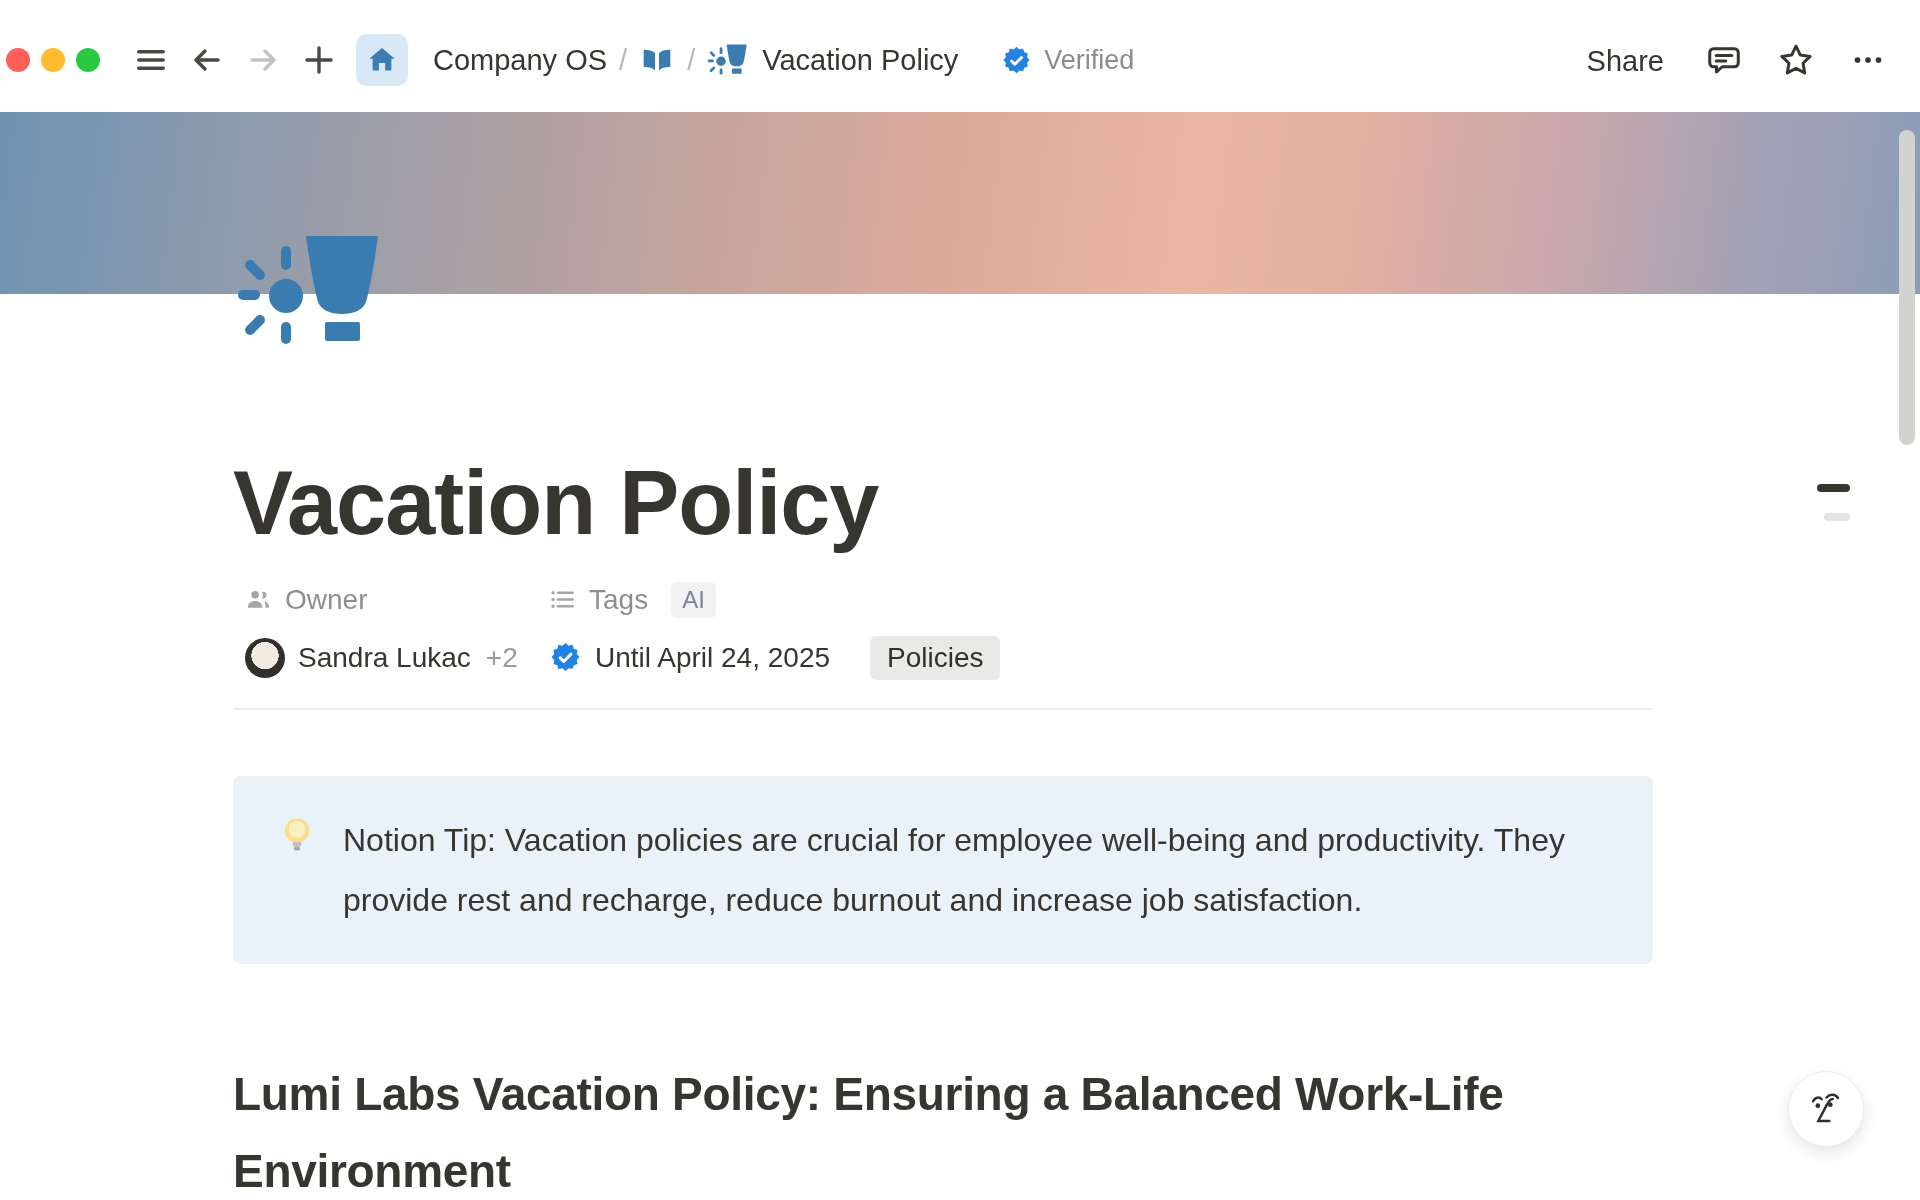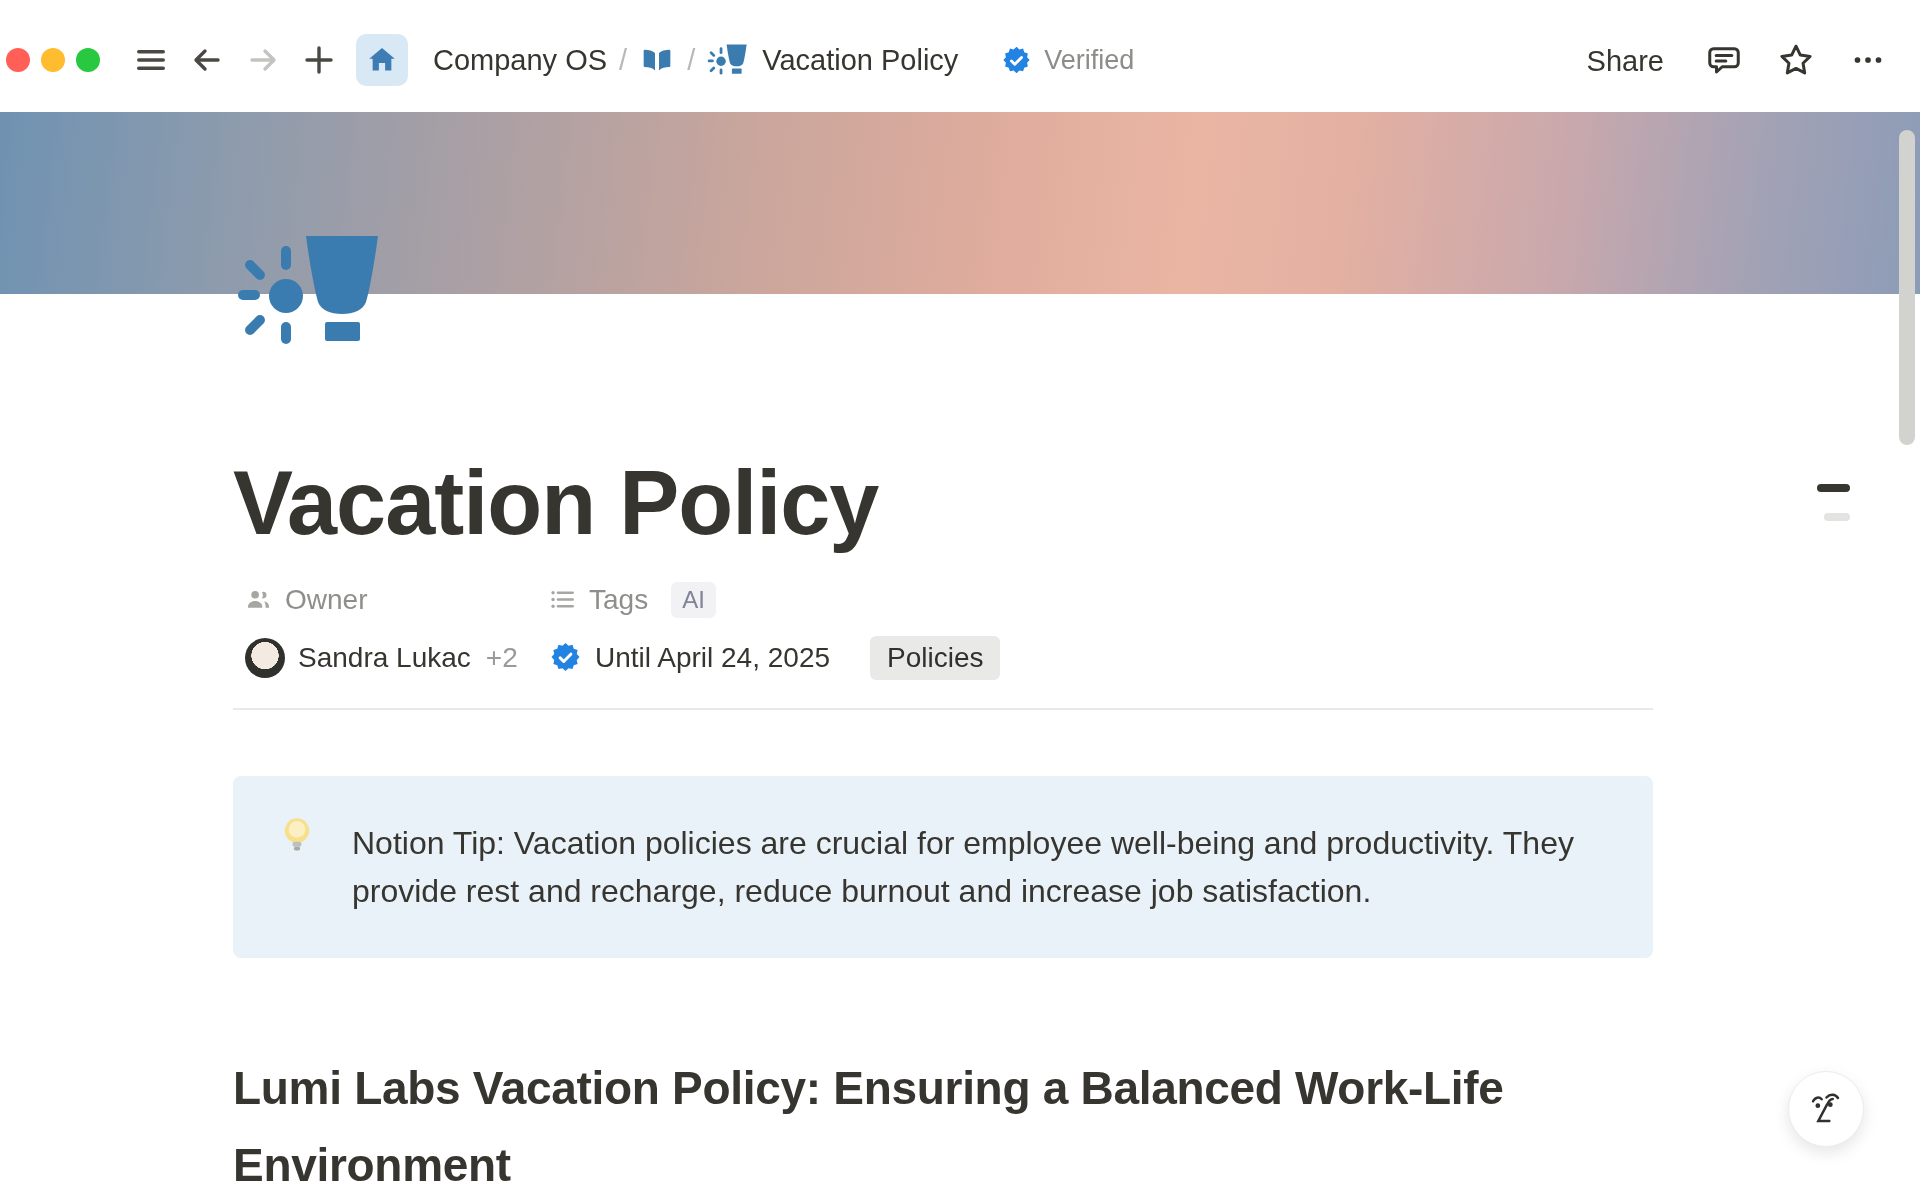--- a/index.html
+++ b/index.html
@@ -44,21 +44,21 @@
   .values{margin-top:18px;}
   .pvalue{color:#37352F;gap:13px;cursor:pointer;}
   .avatar{width:40px;height:40px;border-radius:50%;flex:none;
     background:radial-gradient(circle at 50% 44%, #F3EAE2 0 45%, #30302C 46% 100%);}
   .vextra{color:#9B9A97;margin-left:2px;}
   .ai-badge{margin-left:10px;background:#F2F2F5;color:#7E8597;font-size:24px;padding:4px 11px;border-radius:6px;cursor:pointer;}
   .tag-pill{background:#E9E9E7;color:#32302C;padding:6px 17px;border-radius:6px;font-size:28px;cursor:pointer;}
   .divider{margin:28px 0 0;border:0;height:2px;background:#E9E9E7;}
   .callout{margin-top:66px;background:#E9F2F9;border-radius:8px;display:flex;gap:26px;
            padding:34px 44px;align-items:flex-start;box-sizing:border-box;width:1420px;}
-  .callout p{margin:9px;font-size:32px;line-height:48px;color:#37352F;max-width:1290px;}
+  .callout p{margin:0;font-size:32px;line-height:60px;color:#37352F;max-width:1290px;}
   .callout-emoji{flex:none;margin-top:5px;}
   .h2{margin:92px 0 0;font-size:46px;line-height:77px;font-weight:700;color:#37352F;max-width:1400px;letter-spacing:-0.3px;}
   .clipped{margin:8px 0 0;font-size:32px;line-height:48px;color:#37352F;white-space:nowrap;overflow:hidden;}
   
   .outline-bar1{position:absolute;right:70px;top:484px;width:33px;height:8px;border-radius:4px;background:#37352F;cursor:pointer;}
   .outline-bar2{position:absolute;right:70px;top:513px;width:26px;height:8px;border-radius:4px;background:#E3E3E1;cursor:pointer;}
   .scroll-thumb{position:absolute;right:5px;top:130px;width:16px;height:315px;border-radius:9px;background:#D2D2CE;cursor:pointer;z-index:7;}
   .ai-fab{position:absolute;right:56px;bottom:53px;width:76px;height:76px;border-radius:50%;
           background:#fff;border:1px solid #ECECEA;cursor:pointer;z-index:8;
           box-shadow:0 6px 16px rgba(0,0,0,0.10);display:flex;align-items:center;justify-content:center;}

